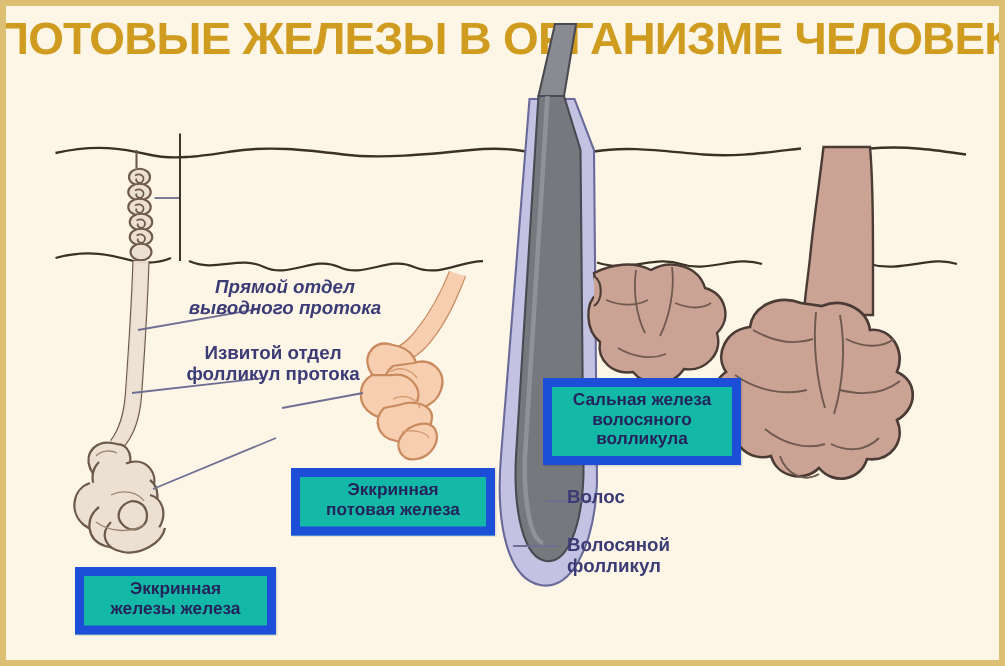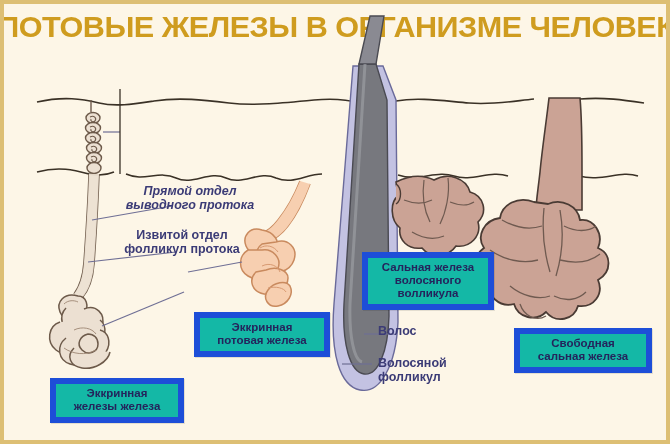--- a/index.html
+++ b/index.html
@@ -246,16 +246,14 @@
   <div class="boxlbl" style="left:46px; top:374px; width:108px;">Эккринная
 железы железа</div>
 
   <div class="boxlbl" style="left:190px; top:308px; width:110px;">Эккринная
 потовая железа</div>
 
   <div class="boxlbl" style="left:358px; top:248px; width:106px;">Сальная железа
 волосяного
 волликула</div>
 
-  <div class="boxlbl" style="left:510px; top:324px; width:112px;">Свободная
-сальная железа</div>
 
 </div>
 
 </body></html>

